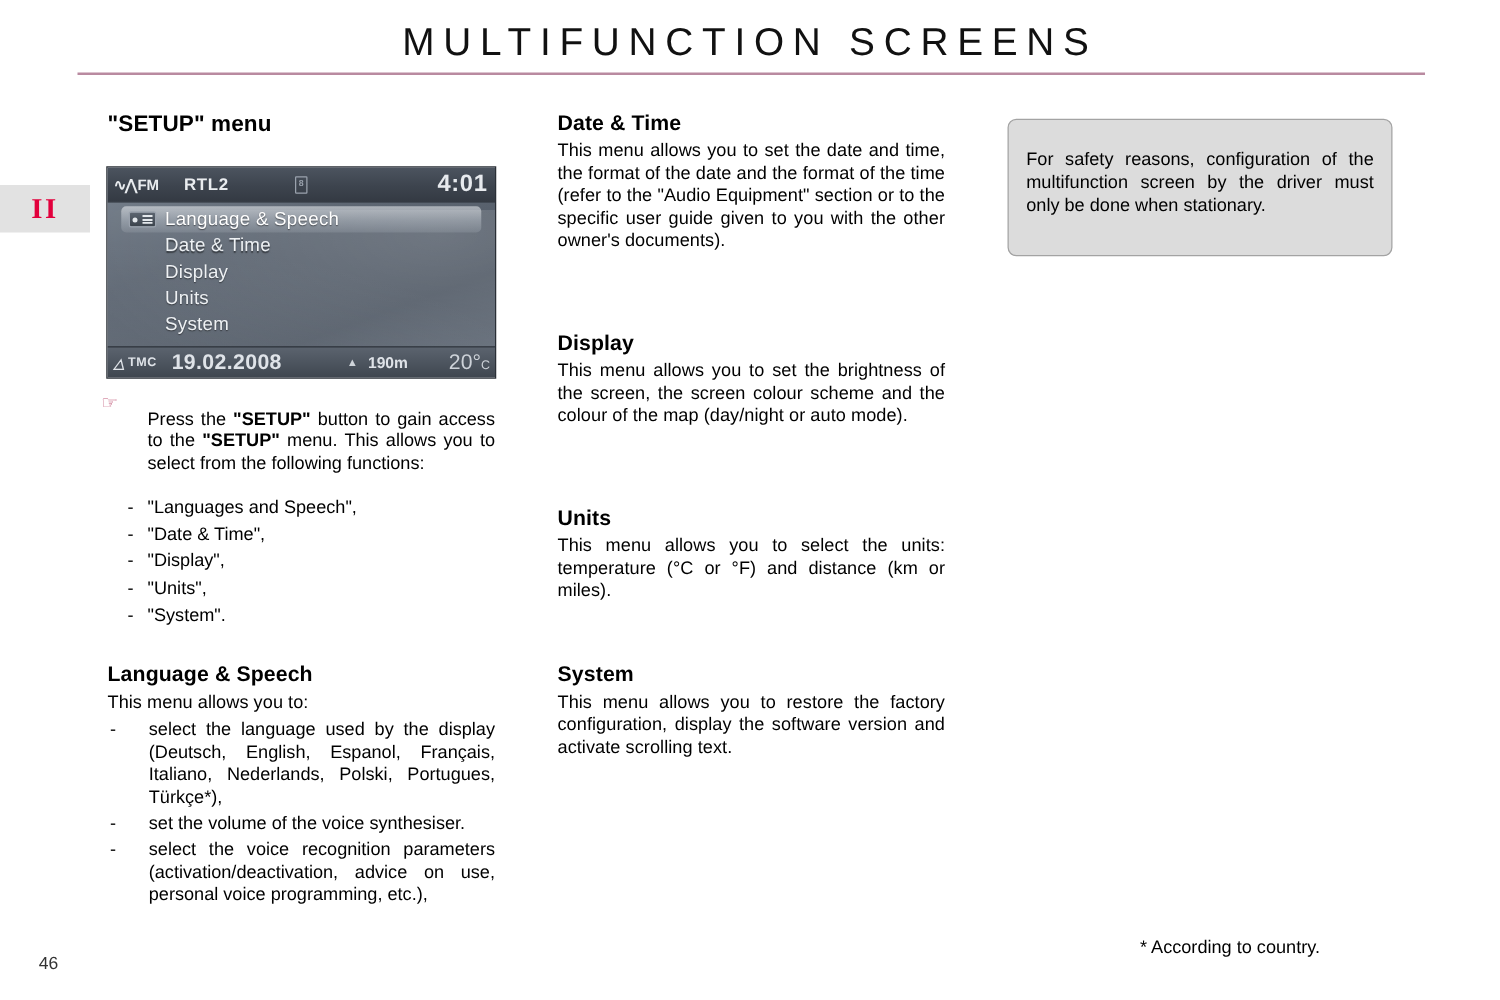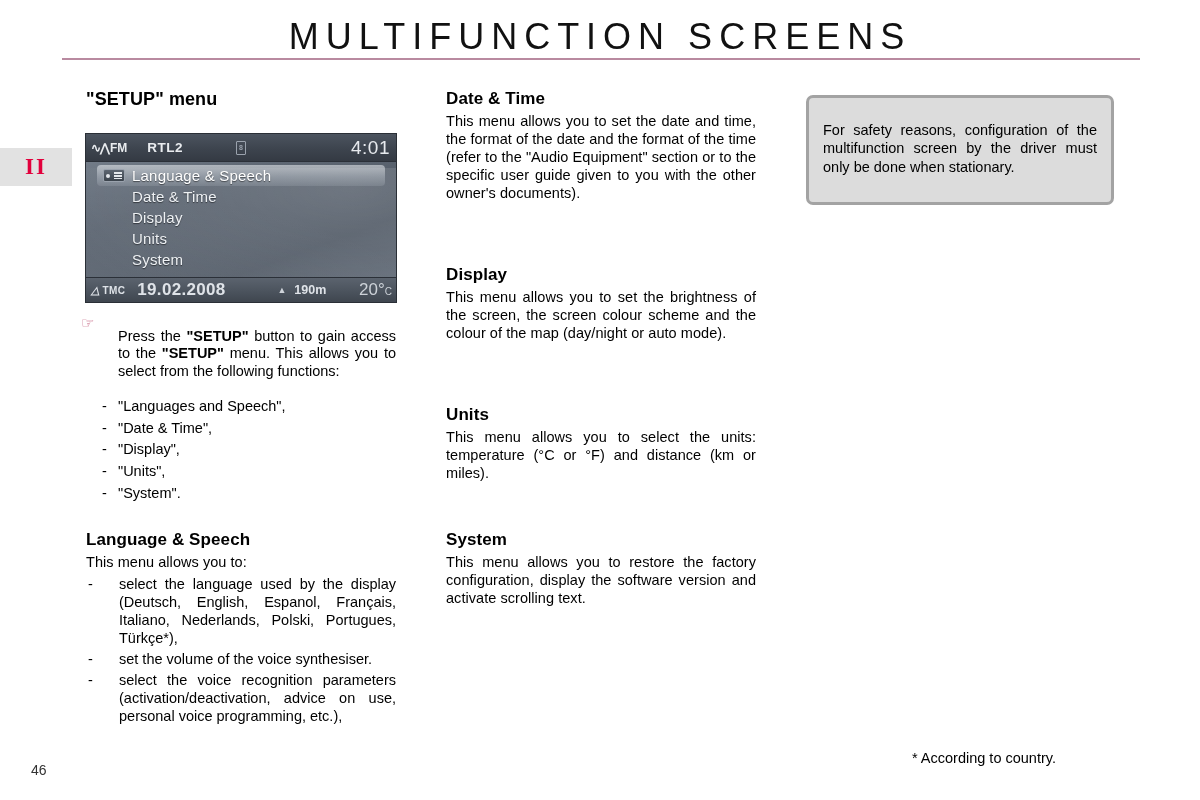--- a/index.html
+++ b/index.html
@@ -16,21 +16,21 @@
     overflow: hidden;
   }
 
   
   .page-title {
     position: absolute;
     left: 0;
     top: 16px;
     width: 1200px;
     text-align: center;
-    font-size: 36px;
+    font-size: 31px;
     font-weight: 400;
     letter-spacing: 7px;
     color: #111;
   }
   .header-rule {
     position: absolute;
     left: 62px;
     top: 58px;
     width: 1078px;
     height: 2px;
@@ -153,21 +153,21 @@
     border-radius: 1px;
     font-size: 7px;
     color: #9aa2ad;
     text-align: center;
     line-height: 12px;
   }
   .clock-label {
     position: absolute;
     right: 6px;
     font-size: 19px;
-    font-weight: 400;
+    font-weight: 700;
     color: #e7eaee;
     letter-spacing: .5px;
   }
   .tmc-icon {
     margin-left: 5px;
     font-size: 11px;
     font-style: italic;
     font-weight: 700;
   }
   .tmc-label { margin-left: 3px; font-size: 10px; letter-spacing: .4px; }
@@ -298,21 +298,21 @@
   }
 
   
   .notice-box {
     position: absolute;
     left: 806px;
     top: 95px;
     width: 308px;
     min-height: 110px;
     background: #dcdcdc;
-    border: 3px solid #a3a3a3;
+    border: 1px solid #a3a3a3;
     border-radius: 7px;
     box-sizing: border-box;
     padding: 23px 14px 20px 14px;
   }
   .notice-text {
     font-size: 14.5px;
     line-height: 1.26;
     text-align: justify;
     text-justify: inter-word;
     margin: 0;

